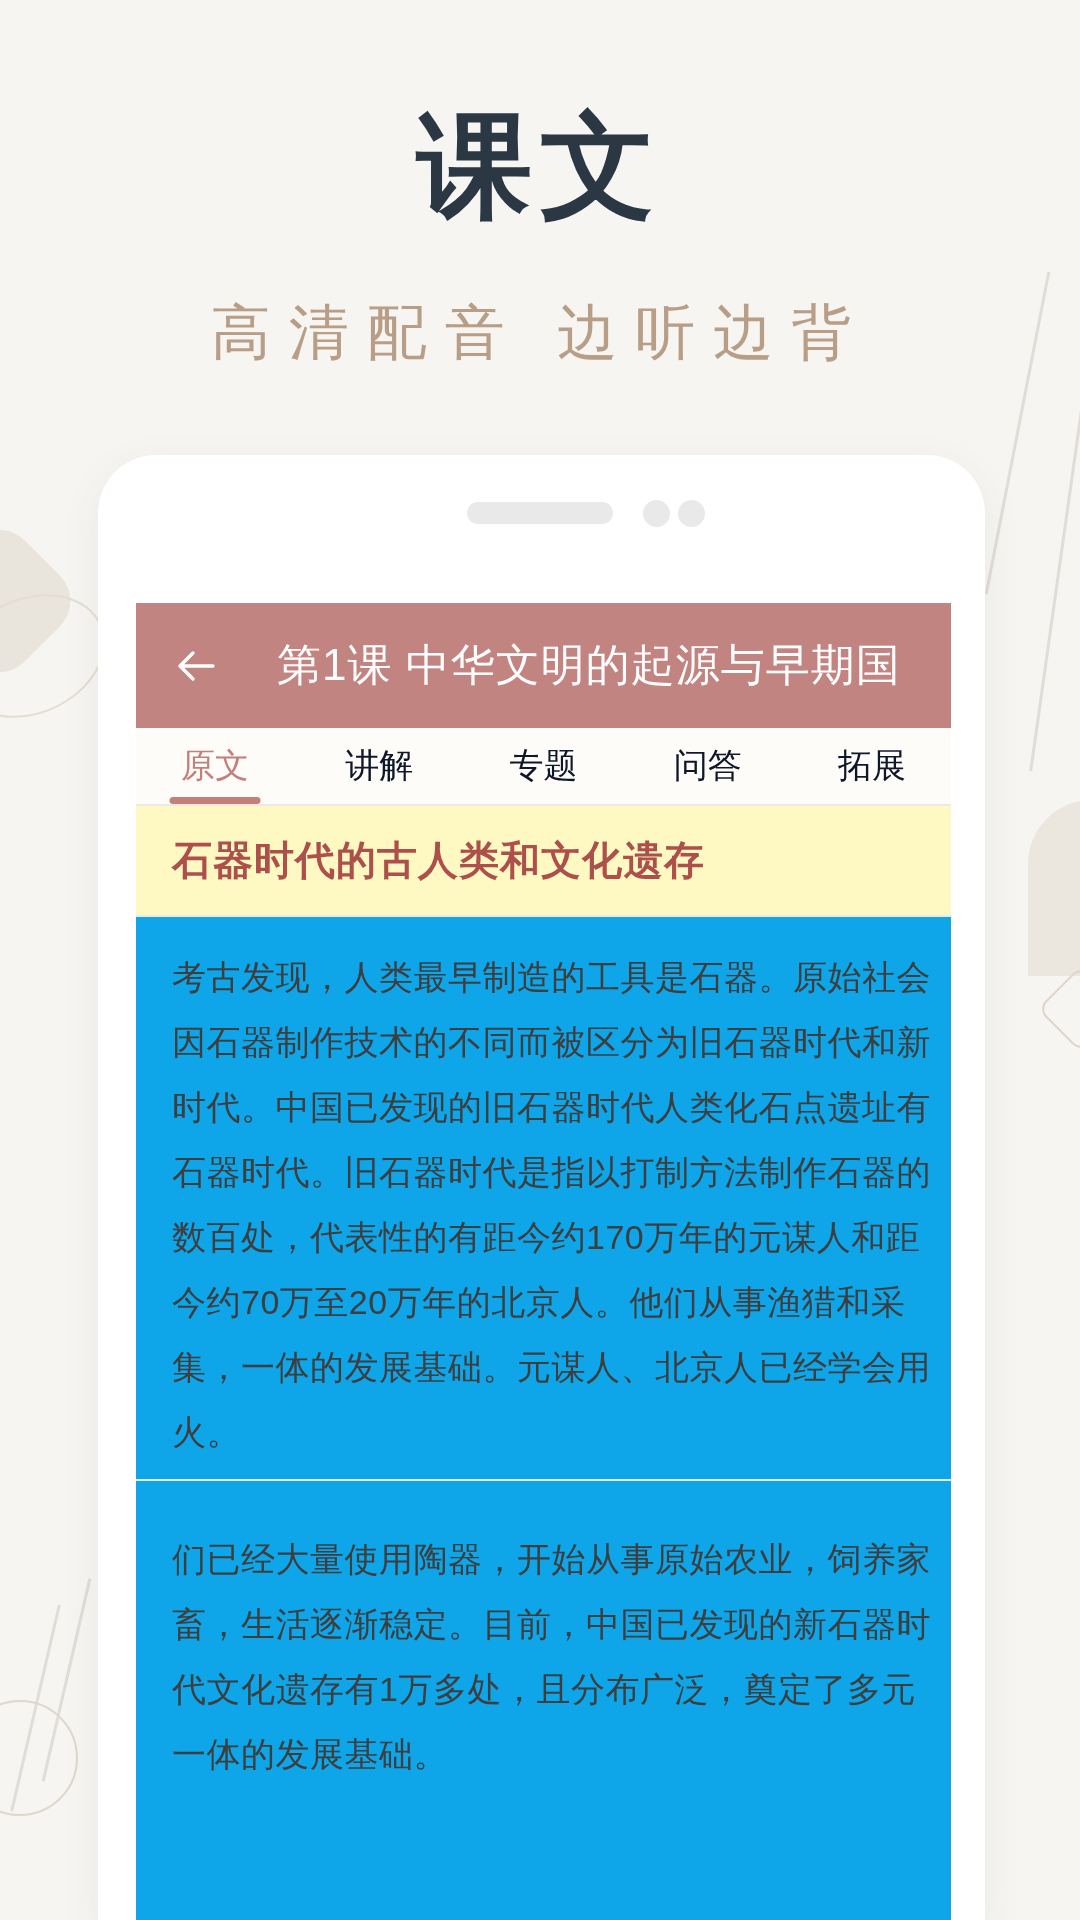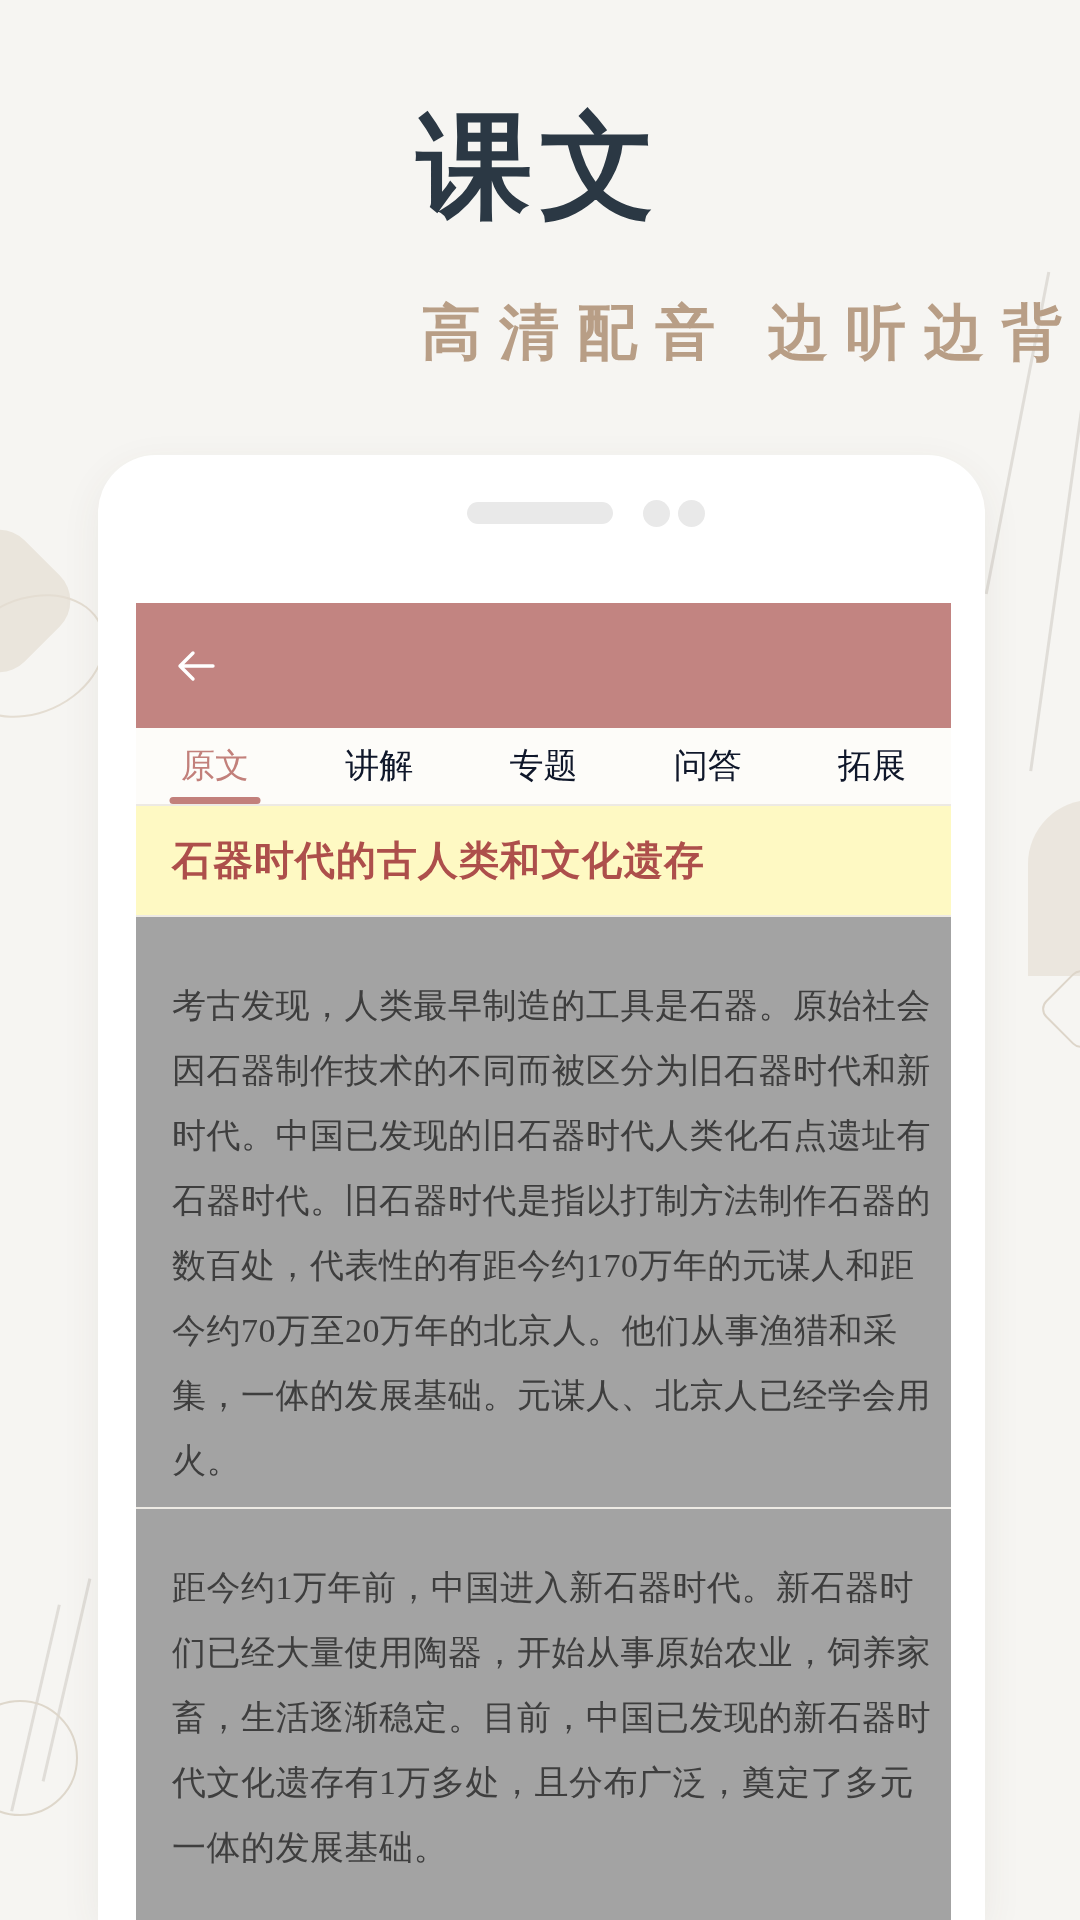--- a/index.html
+++ b/index.html
@@ -20,22 +20,22 @@
   .decor-line-d{left:34px;top:1602px;width:3px;height:212px;background:#e0ddd8;transform:rotate(13deg);}
   .decor-circle-outline{left:-38px;top:1700px;width:112px;height:112px;border:2px solid #ded7cb;border-radius:50%;}
   
   .hero-title{
     position:absolute;left:0;top:118px;width:100%;text-align:center;z-index:1;
     font-size:115px;font-weight:700;color:#2b3844;letter-spacing:8px;line-height:1;
     white-space:nowrap;
     font-family:Liberation Mono, monospace;
   }
   .hero-subtitle{
-    position:absolute;left:0;top:300px;width:100%;text-align:right;z-index:1;
-    font-size:60px;font-weight:700;color:#b89e86;letter-spacing:18px;line-height:1.1;
+    position:absolute;left:0;top:300px;width:100%;text-align:center;z-index:1;
+    font-size:60px;font-weight:400;color:#b89e86;letter-spacing:18px;line-height:1.1;
     white-space:nowrap;
   }
   
   .phone-card{
     position:absolute;left:98px;top:455px;width:887px;height:1465px;z-index:2;
     background:#ffffff;border-radius:58px 58px 0 0;
     box-shadow:0 12px 40px rgba(90,70,60,0.07);
   }
   .speaker-bar{position:absolute;left:369px;top:47px;width:146px;height:22px;border-radius:11px;background:#e9e9e9;}
   .camera-dot{position:absolute;top:45px;width:27px;height:27px;border-radius:50%;background:#e9e9e9;}
@@ -73,24 +73,23 @@
     content:"";position:absolute;left:50%;transform:translateX(-50%);
     bottom:0;width:91px;height:7px;border-radius:4px;background:#c2807b;
   }
   .section-heading-block{
     height:111px;flex:0 0 auto;background:#fef9c3;
     border-bottom:2px solid #edeae4;box-sizing:border-box;
     display:flex;align-items:center;padding-left:36px;
   }
   .section-heading{font-size:40px;font-weight:700;color:#ad4f4b;white-space:nowrap;letter-spacing:1px;}
   .para-block{
-    flex:0 0 auto;background:#a3a3a3;
+    flex:0 0 auto;background:#0ea5e9;
     border-bottom:2px solid #edeae4;box-sizing:border-box;
-    padding:56px 28px 14px 36px;
-    font-family:Liberation Serif, serif;
+    padding:28px 28px 14px 36px;
   }
   .para-block.last{flex:1 1 auto;border-bottom:none;padding-top:46px;}
   .para-line{
     height:65px;line-height:65px;font-size:34px;color:#3e3e3e;
     white-space:nowrap;letter-spacing:0.5px;
   }
 </style>
 </head>
 <body>
 
@@ -115,20 +114,21 @@
   <div class="screen">
 
     <div class="app-header">
       <button class="back-button">
         <span style="display:flex;">
           <svg width="42" height="36" viewBox="0 0 42 36">
             <path d="M40 18 H7 M20 5 L7 18 L20 31" fill="none" stroke="#ffffff" stroke-width="3.4" stroke-linecap="round" stroke-linejoin="round"></path>
           </svg>
         </span>
       </button>
+      <div class="app-header-title">第1课 中华文明的起源与早期国</div>
     </div>
 
     <div class="tab-bar">
       <button class="tab active">原文</button>
       <button class="tab">讲解</button>
       <button class="tab">专题</button>
       <button class="tab">问答</button>
       <button class="tab">拓展</button>
     </div>
 
@@ -141,21 +141,20 @@
       <div class="para-line">因石器制作技术的不同而被区分为旧石器时代和新</div>
       <div class="para-line">时代。中国已发现的旧石器时代人类化石点遗址有</div>
       <div class="para-line">石器时代。旧石器时代是指以打制方法制作石器的</div>
       <div class="para-line">数百处，代表性的有距今约170万年的元谋人和距</div>
       <div class="para-line">今约70万至20万年的北京人。他们从事渔猎和采</div>
       <div class="para-line">集，一体的发展基础。元谋人、北京人已经学会用</div>
       <div class="para-line">火。</div>
     </div>
 
     <div class="para-block last">
-      <div class="para-line">距今约1万年前，中国进入新石器时代。新石器时</div>
       <div class="para-line">们已经大量使用陶器，开始从事原始农业，饲养家</div>
       <div class="para-line">畜，生活逐渐稳定。目前，中国已发现的新石器时</div>
       <div class="para-line">代文化遗存有1万多处，且分布广泛，奠定了多元</div>
       <div class="para-line">一体的发展基础。</div>
     </div>
 
   </div>
 </div>
 
 </body></html>

